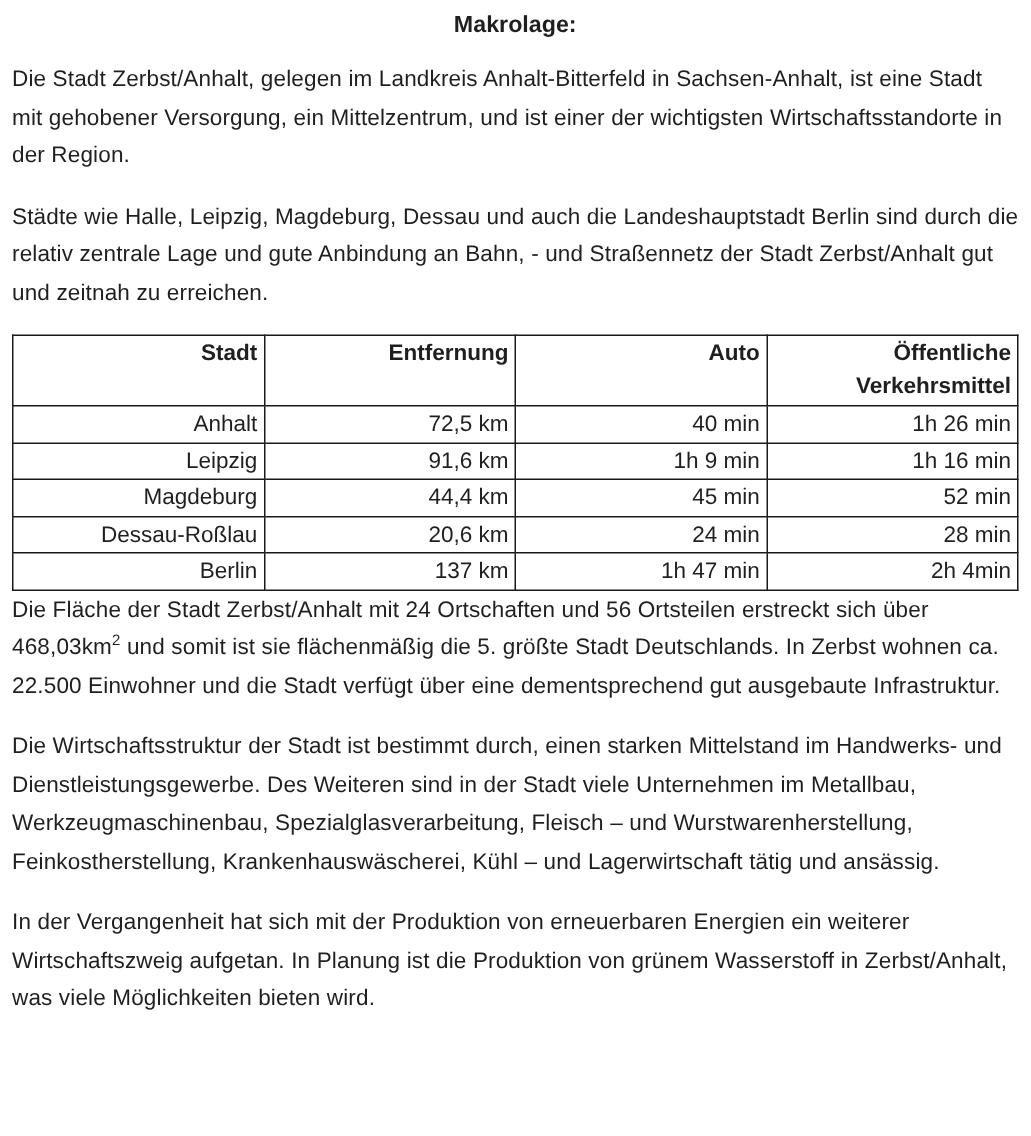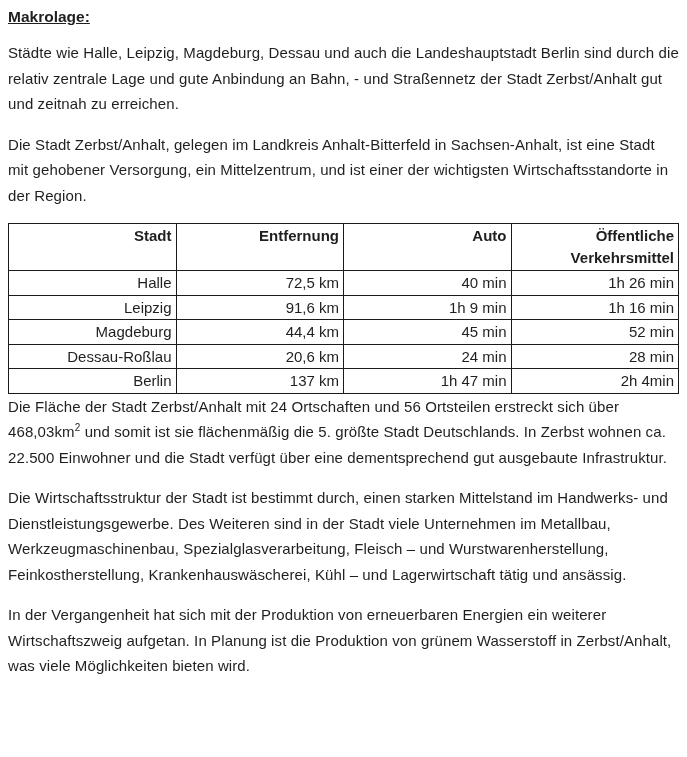--- a/index.html
+++ b/index.html
@@ -12,23 +12,23 @@
   .page {
     width: 687px;
     height: 757px;
     padding: 6px 8px 0 8px;
     overflow: hidden;
     background: #ffffff;
   }
   .doc-heading {
     font-size: 15.5px;
     font-weight: bold;
-    text-decoration: underline;
     line-height: 22px;
     margin-bottom: 12px;
+    text-align: center;
   }
   p.body-text {
     font-size: 15px;
     line-height: 25.5px;
     margin-bottom: 15px;
     letter-spacing: 0.1px;
   }
   sup { font-size: 10px; vertical-align: super; line-height: 0; }
   table.distance-table {
     width: 671px;
@@ -60,36 +60,36 @@
     color: #1f1f1f;
   }
 </style>
 </head>
 <body>
 
 <div class="page">
 
   <div class="doc-heading">Makrolage:</div>
 
+  <p class="body-text">Die Stadt Zerbst/Anhalt, gelegen im Landkreis Anhalt-Bitterfeld in Sachsen-Anhalt, ist eine Stadt mit gehobener Versorgung, ein Mittelzentrum, und ist einer der wichtigsten Wirtschaftsstandorte in der Region.</p>
+
   <p class="body-text">Städte wie Halle, Leipzig, Magdeburg, Dessau und auch die Landeshauptstadt Berlin sind durch die relativ zentrale Lage und gute Anbindung an Bahn, - und Straßennetz der Stadt Zerbst/Anhalt gut und zeitnah zu erreichen.</p>
-
-  <p class="body-text">Die Stadt Zerbst/Anhalt, gelegen im Landkreis Anhalt-Bitterfeld in Sachsen-Anhalt, ist eine Stadt mit gehobener Versorgung, ein Mittelzentrum, und ist einer der wichtigsten Wirtschaftsstandorte in der Region.</p>
 
   <table class="distance-table">
     <thead>
       <tr>
         <th>Stadt</th>
         <th>Entfernung</th>
         <th>Auto</th>
         <th>Öffentliche Verkehrsmittel</th>
       </tr>
     </thead>
     <tbody>
       <tr>
-        <td>Halle</td>
+        <td>Anhalt</td>
         <td>72,5 km</td>
         <td>40 min</td>
         <td>1h 26 min</td>
       </tr>
       <tr>
         <td>Leipzig</td>
         <td>91,6 km</td>
         <td>1h 9 min</td>
         <td>1h 16 min</td>
       </tr>

